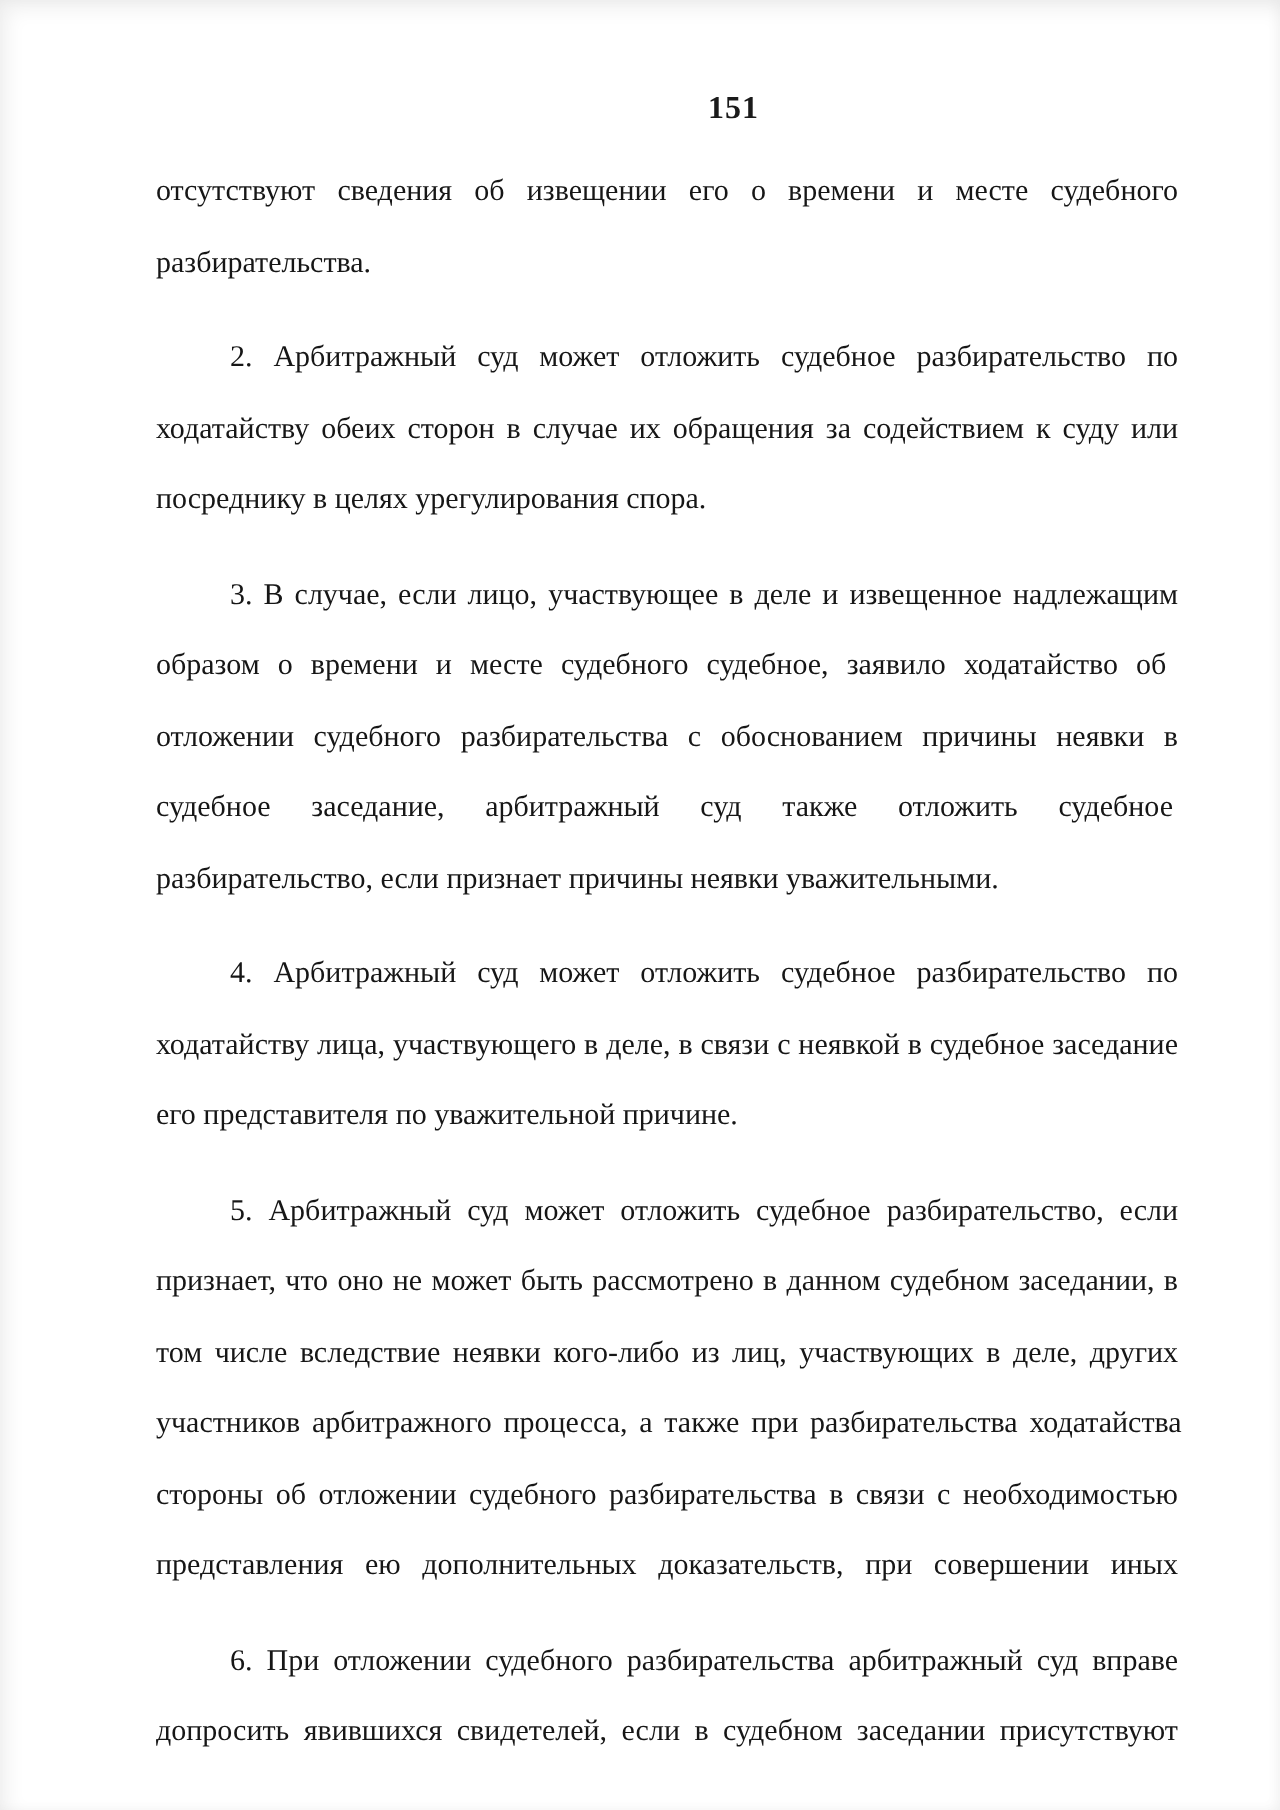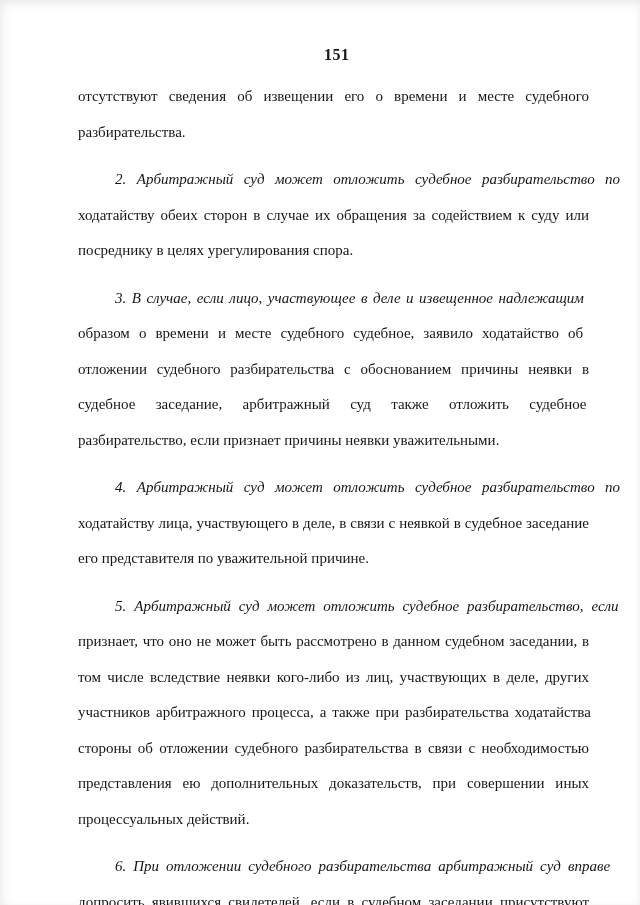--- a/index.html
+++ b/index.html
@@ -13,21 +13,21 @@
     height: 905px;
     background: #ffffff;
     font-family: "Liberation Serif", serif;
     color: #161616;
     overflow: hidden;
     box-shadow: inset 3px 4px 10px rgba(0,0,0,0.07), inset -2px 0 6px rgba(0,0,0,0.03);
   }
   .page-number {
     position: absolute;
     top: 46px;
-    left: 324px;
+    left: 354px;
     font-size: 16px;
     font-weight: 700;
     letter-spacing: 0.5px;
     color: #1a1a1a;
   }
   .text-block {
     position: absolute;
     left: 66px;
     top: 67px;
     width: 511px;
@@ -38,21 +38,20 @@
   }
   .line {
     height: 35.5px;
     line-height: 35.5px;
     font-size: 15px;
     white-space: nowrap;
     overflow: visible;
   }
   .line.indent {
     text-indent: 37px;
-    font-style: italic;
   }
 </style>
 </head>
 <body>
 
 <div class="page">
   <div class="page-number">151</div>
   <div class="text-block" id="text-block">
       <div class="paragraph">
         <div class="line fit"><span style="word-spacing: 7.35938px;">отсутствуют сведения об извещении его о времени и месте судебного</span></div>
@@ -75,20 +74,19 @@
         <div class="line fit"><span style="word-spacing: 0.193182px;">ходатайству лица, участвующего в деле, в связи с неявкой в судебное заседание</span></div>
         <div class="line"><span>его представителя по уважительной причине.</span></div>
       </div>
       <div class="paragraph">
         <div class="line indent fit"><span style="word-spacing: 4.22545px;">5. Арбитражный суд может отложить судебное разбирательство, если</span></div>
         <div class="line fit"><span style="word-spacing: 0.903409px;">признает, что оно не может быть рассмотрено в данном судебном заседании, в</span></div>
         <div class="line fit"><span style="word-spacing: 2.50312px;">том числе вследствие неявки кого-либо из лиц, участвующих в деле, других</span></div>
         <div class="line fit"><span style="word-spacing: 2.14286px;">участников арбитражного процесса, а также при разбирательства ходатайства</span></div>
         <div class="line fit"><span style="word-spacing: 2.50391px;">стороны об отложении судебного разбирательства в связи с необходимостью</span></div>
         <div class="line fit"><span style="word-spacing: 7.06771px;">представления ею дополнительных доказательств, при совершении иных</span></div>
-        <div class="line"><span>процессуальных действий.</span></div>
       </div>
       <div class="paragraph">
         <div class="line indent fit"><span style="word-spacing: 3.25893px;">6. При отложении судебного разбирательства арбитражный суд вправе</span></div>
         <div class="line fit"><span style="word-spacing: 3.47545px;">допросить явившихся свидетелей, если в судебном заседании присутствуют</span></div>
       </div>
     </div>
 </div>
 
 </body></html>

